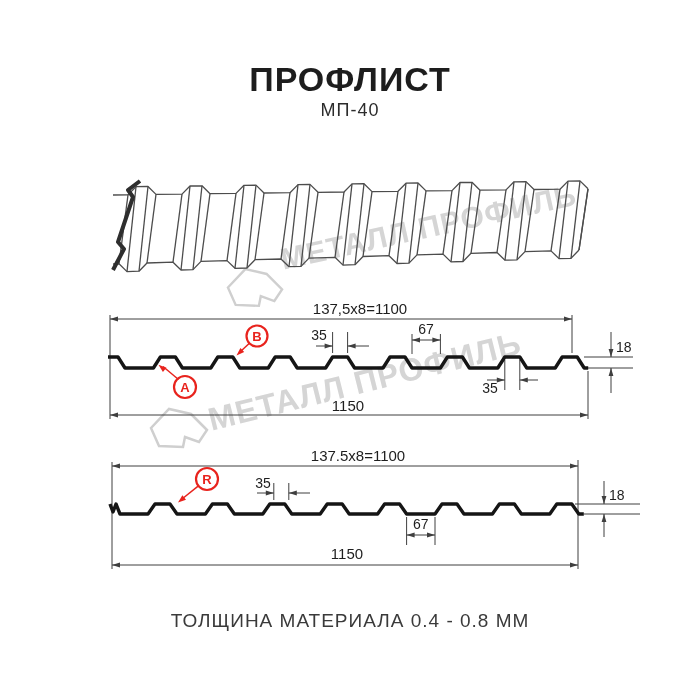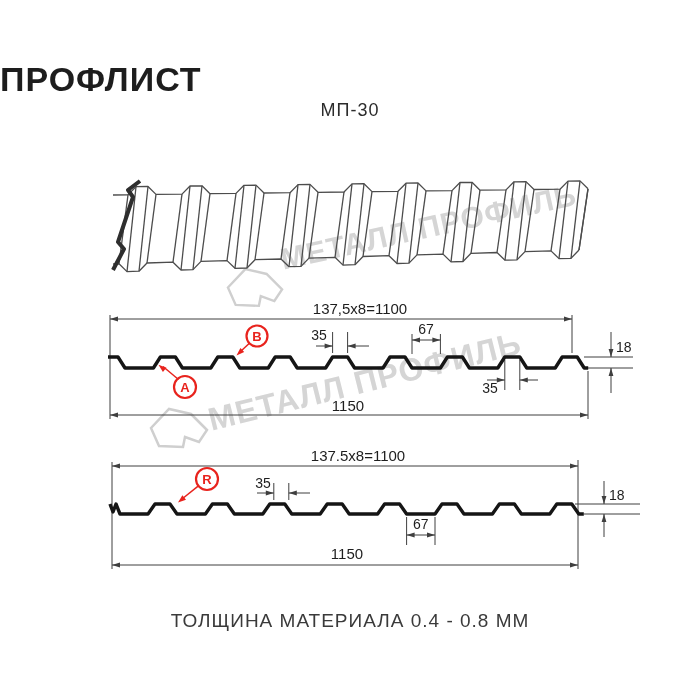--- a/index.html
+++ b/index.html
@@ -1,18 +1,18 @@
 <!DOCTYPE html>
 <html><head>
 <meta charset="utf-8">
 <style>
   html,body{margin:0;padding:0;background:#fff;}
   .page{position:relative;width:700px;height:700px;background:#ffffff;overflow:hidden;
         font-family:"Liberation Sans",sans-serif;}
-  .title{position:absolute;top:60px;left:0;width:700px;
+  .title{position:absolute;top:60px;left:0;width:700px;text-align:center;
          font-size:34px;font-weight:700;color:#1d1d1d;letter-spacing:1px;}
   .subtitle{position:absolute;top:100px;left:0;width:700px;text-align:center;
          font-size:18px;font-weight:500;color:#2c2c2c;letter-spacing:1px;}
   .footer{position:absolute;top:610px;left:0;width:700px;text-align:center;
          font-size:19px;font-weight:500;color:#3a3a3a;letter-spacing:1px;}
   .wm-text{position:absolute;color:#d5d5d5;font-weight:700;white-space:nowrap;
          z-index:1;transform-origin:left center;}
   #wm1{left:281px;top:243px;font-size:30px;transform:rotate(-12.5deg);letter-spacing:1px;}
   #wm2{left:209px;top:402px;font-size:32px;transform:rotate(-14deg);letter-spacing:1px;}
   .wm-logo{position:absolute;z-index:1;}
@@ -20,21 +20,21 @@
   text.dim{font-family:"Liberation Sans",sans-serif;font-size:14px;fill:#1e1e1e;}
   text.dimbig{font-family:"Liberation Sans",sans-serif;font-size:15px;fill:#1e1e1e;}
   text.mark{font-family:"Liberation Sans",sans-serif;font-size:13px;font-weight:700;}
 </style>
 </head>
 <body>
 
 <div class="page">
 
   <div class="title">ПРОФЛИСТ</div>
-  <div class="subtitle">МП-30</div>
+  <div class="subtitle">МП-40</div>
 
   <svg class="wm-logo" style="left:226px;top:264px" width="58" height="47" viewBox="0 0 60 48">
     <polygon points="2,24 20,5 42,10 58,26 50,38 36,33 34,43 10,42" fill="none" stroke="#cfcfcf" stroke-width="2.5"></polygon>
   </svg>
   <div class="wm-text" id="wm1">МЕТАЛЛ ПРОФИЛЬ</div>
 
   <svg class="wm-logo" style="left:149px;top:404px" width="60" height="48" viewBox="0 0 60 48">
     <polygon points="2,24 20,5 42,10 58,26 50,38 36,33 34,43 10,42" fill="none" stroke="#cfcfcf" stroke-width="2.5"></polygon>
   </svg>
   <div class="wm-text" id="wm2">МЕТАЛЛ ПРОФИЛЬ</div>

